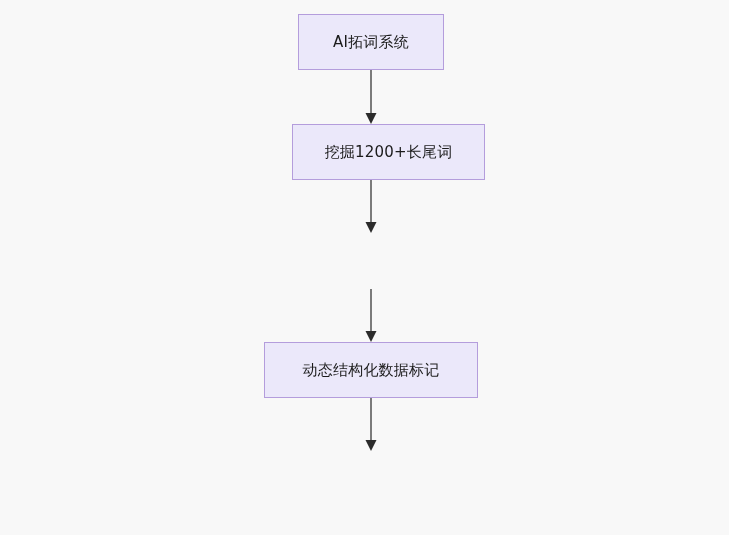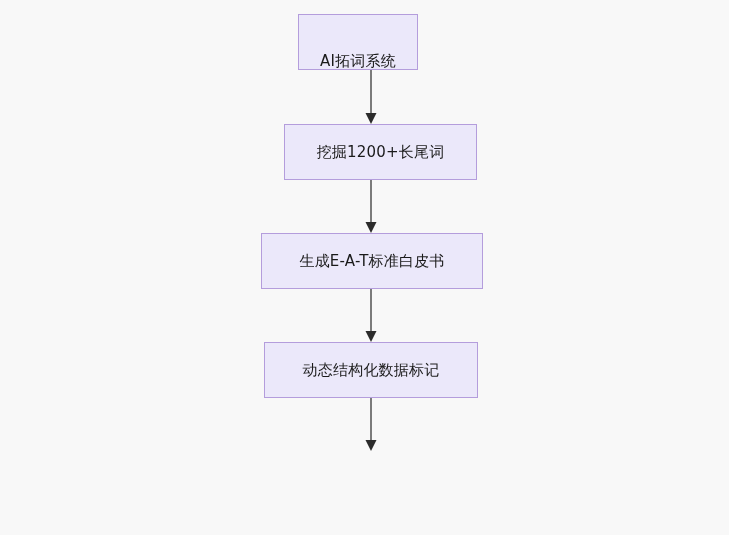--- a/index.html
+++ b/index.html
@@ -76,30 +76,27 @@
     <g>
       <line class="edge-line" x1="371" y1="289" x2="371" y2="333"></line>
       <polygon class="edge-head" points="371,342 365.5,331 376.5,331"></polygon>
     </g>
     <g>
       <line class="edge-line" x1="371" y1="398" x2="371" y2="442"></line>
       <polygon class="edge-head" points="371,451 365.5,440 376.5,440"></polygon>
     </g>
   </svg>
 
-  <div class="node" style="left:298px; top:14px; width:120px;align-items:flex-end;">
+  <div class="node" style="left:298px; top:14px; width:146px;">
     <span class="node-label">AI拓词系统</span>
   </div>
 
-  <div class="node" style="left:284px; top:124px; width:193px;">
+  <div class="node" style="left:292px; top:124px; width:193px;">
     <span class="node-label">挖掘1200+长尾词</span>
   </div>
 
-  <div class="node" style="left:261px; top:233px; width:222px;">
-    <span class="node-label">生成E-A-T标准白皮书</span>
-  </div>
 
   <div class="node" style="left:264px; top:342px; width:214px;">
     <span class="node-label">动态结构化数据标记</span>
   </div>
 
 
 </div>
 
 </body></html>

